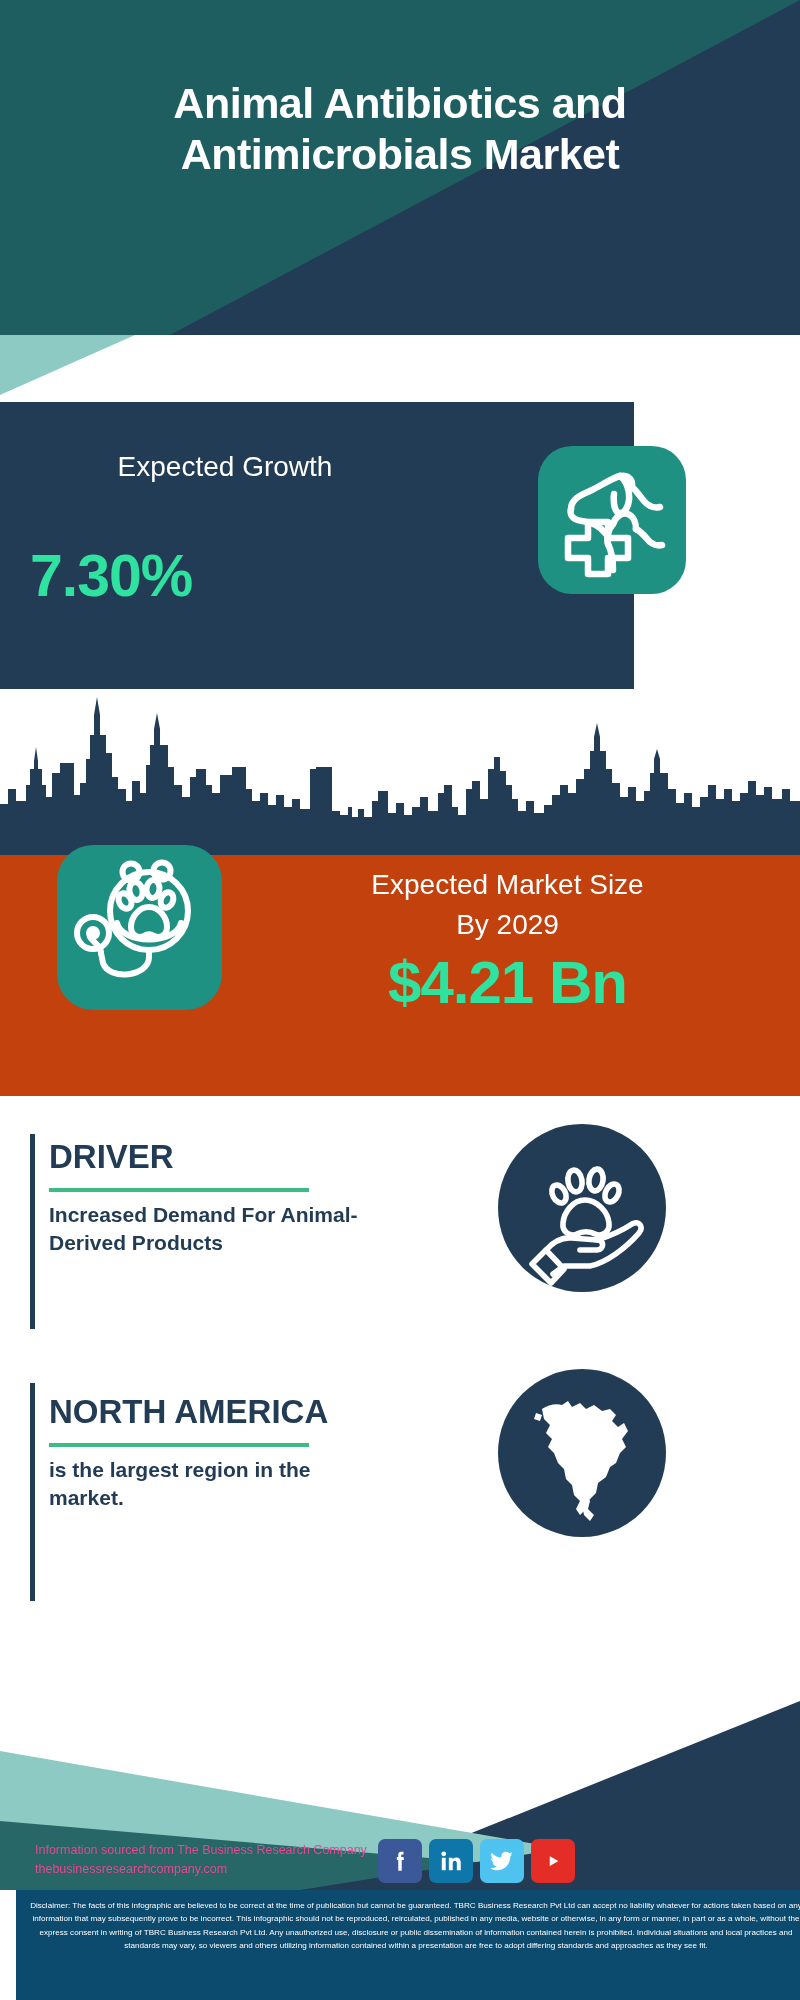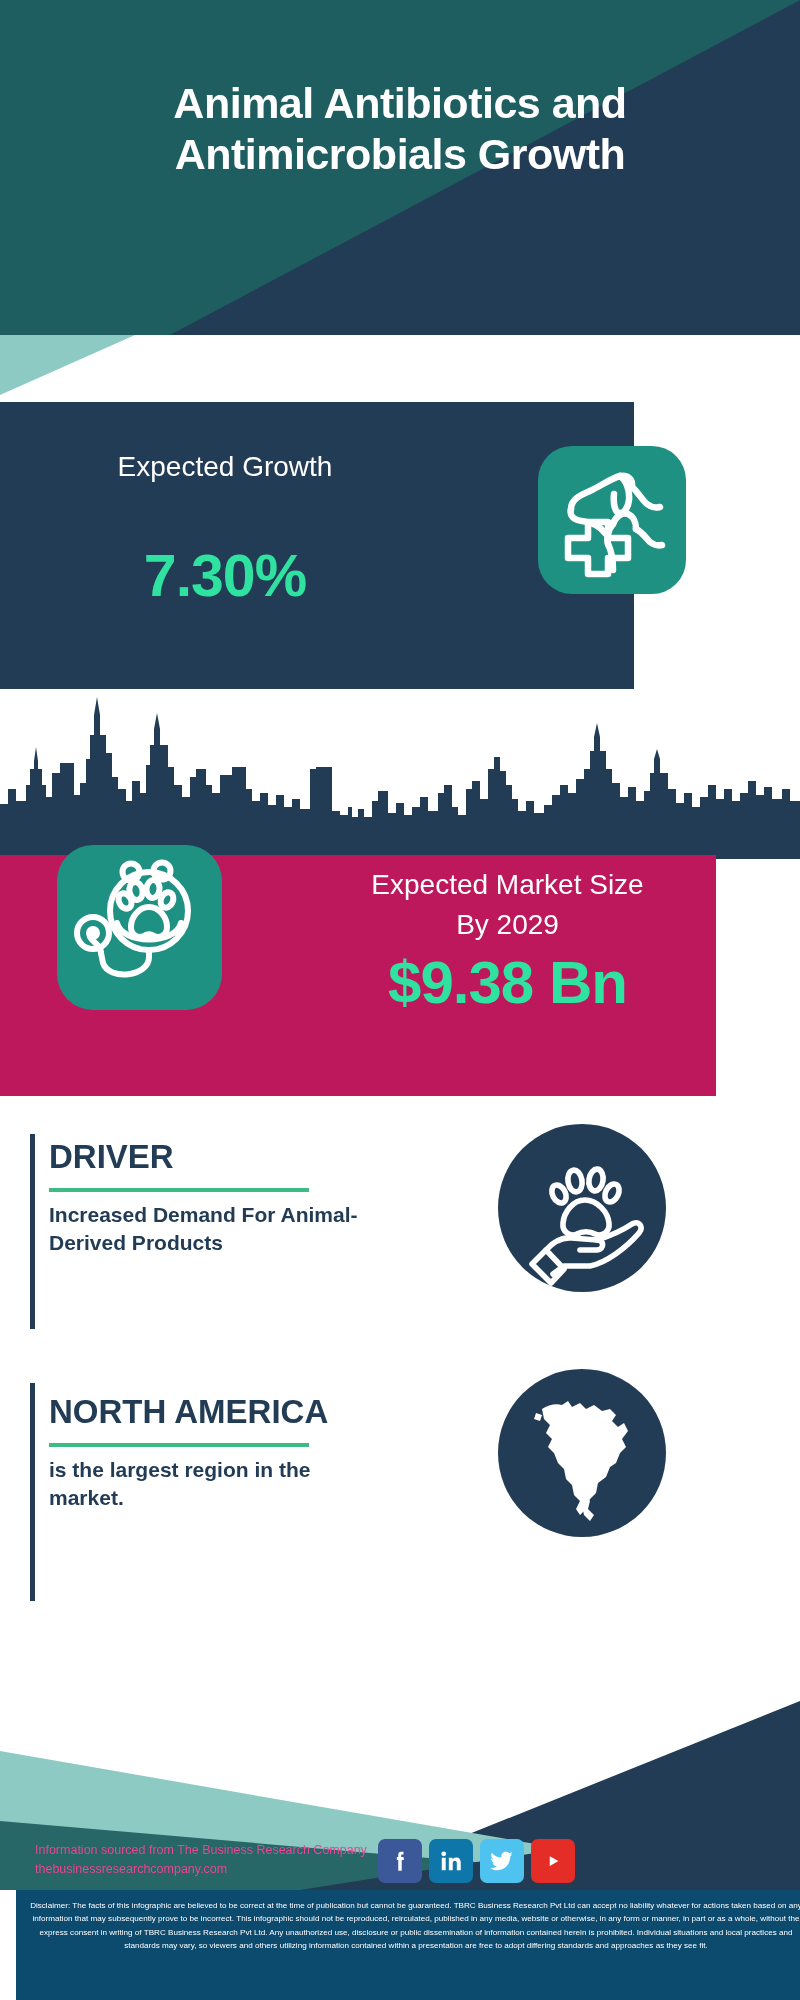--- a/index.html
+++ b/index.html
@@ -70,21 +70,20 @@
     text-align: center;
     color: #ffffff;
     font-size: 28px;
     line-height: 1.42;
     font-weight: 400;
   }
   .growth-value {
     position: absolute;
     left: 30px; top: 140px;
     width: 390px;
-    text-align: center;
     color: #2fe2a0;
     font-size: 59px;
     font-weight: bold;
     letter-spacing: -1px;
   }
   .icon-tile-vet {
     position: absolute;
     left: 538px; top: 44px;
     width: 148px; height: 148px;
     background: #1f9183;
@@ -97,22 +96,22 @@
     left: 0; top: 689px;
     width: 800px; height: 170px;
     background: #ffffff;
     overflow: hidden;
   }
   .skyline-svg { position: absolute; left: 0; bottom: 0; width: 800px; height: 170px; display:block; }
 
   .market {
     position: absolute;
     left: 0; top: 855px;
-    width: 716px; height: 241px;
-    background: #be185d;
+    width: 800px; height: 241px;
+    background: #c2410c;
   }
   .icon-tile-steth {
     position: absolute;
     left: 57px; top: -10px;
     width: 165px; height: 165px;
     background: #1f9183;
     border-radius: 36px;
   }
   .market-text {
     position: absolute;
@@ -233,21 +232,21 @@
 <body>
 
 <div class="page">
 
   <div class="header">
     <svg class="header-diag" viewBox="0 0 800 335" preserveAspectRatio="none">
       <polygon points="800,0 800,335 170,335" fill="#233c55"></polygon>
     </svg>
     <div class="header-title">
       <div>Animal Antibiotics and</div>
-      <div>Antimicrobials Growth</div>
+      <div>Antimicrobials Market</div>
     </div>
   </div>
 
   <div class="band-white">
     <svg class="band-tri" viewBox="0 0 800 67" preserveAspectRatio="none">
       <polygon points="0,0 135,0 0,60" fill="#8ecac4"></polygon>
     </svg>
   </div>
 
   <div class="growth">
@@ -335,21 +334,21 @@
 
           <circle cx="36" cy="88" r="16"></circle>
           <circle cx="36" cy="88" r="4" fill="#ffffff"></circle>
         </g>
       </svg>
     </div>
     <div class="market-text">
       <div>Expected Market Size</div>
       <div>By 2029</div>
     </div>
-    <div class="market-value">$9.38 Bn</div>
+    <div class="market-value">$4.21 Bn</div>
   </div>
 
   <div class="infoblocks" style="height:565px;">
 
     <div class="block" style="top:0; height:240px;">
       <div class="block-rule" style="top:38px; height:195px;"></div>
       <div class="block-head" style="top:42px; font-size:33px;">DRIVER</div>
       <div class="block-underline" style="top:92px;"></div>
       <div class="block-body" style="top:105px;">Increased Demand For Animal-Derived Products</div>
       <div class="circle-icon" style="left:498px; top:28px;">

